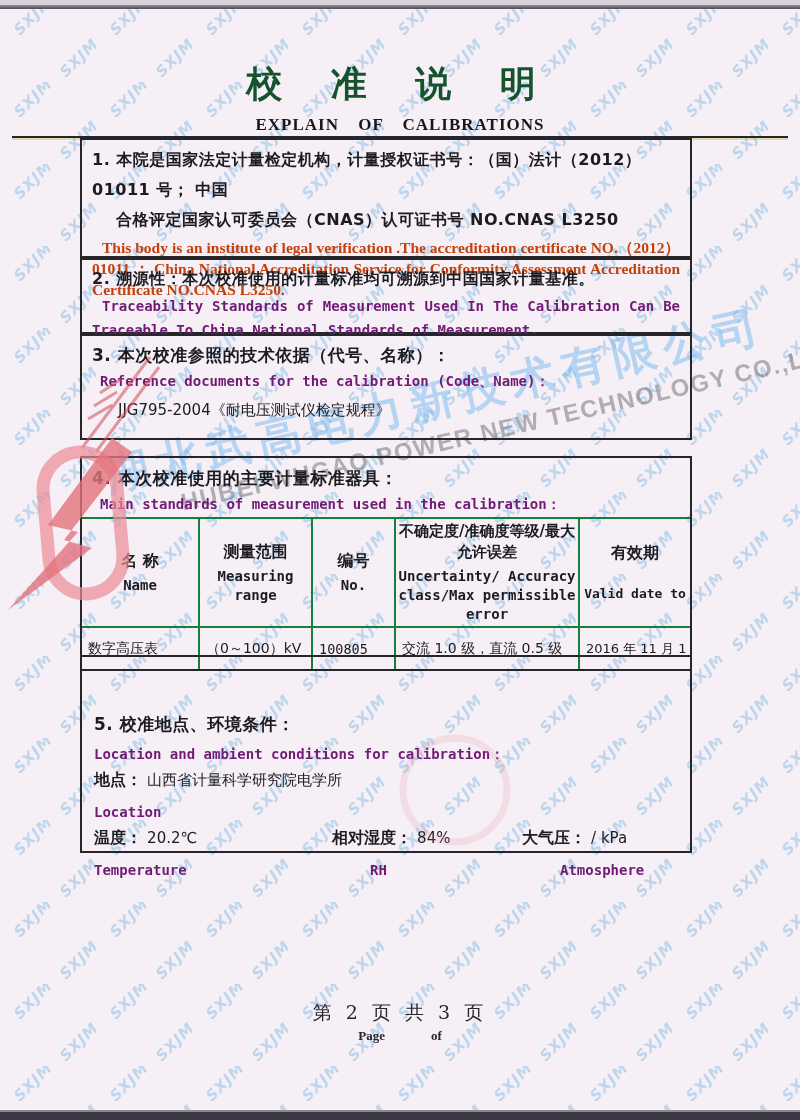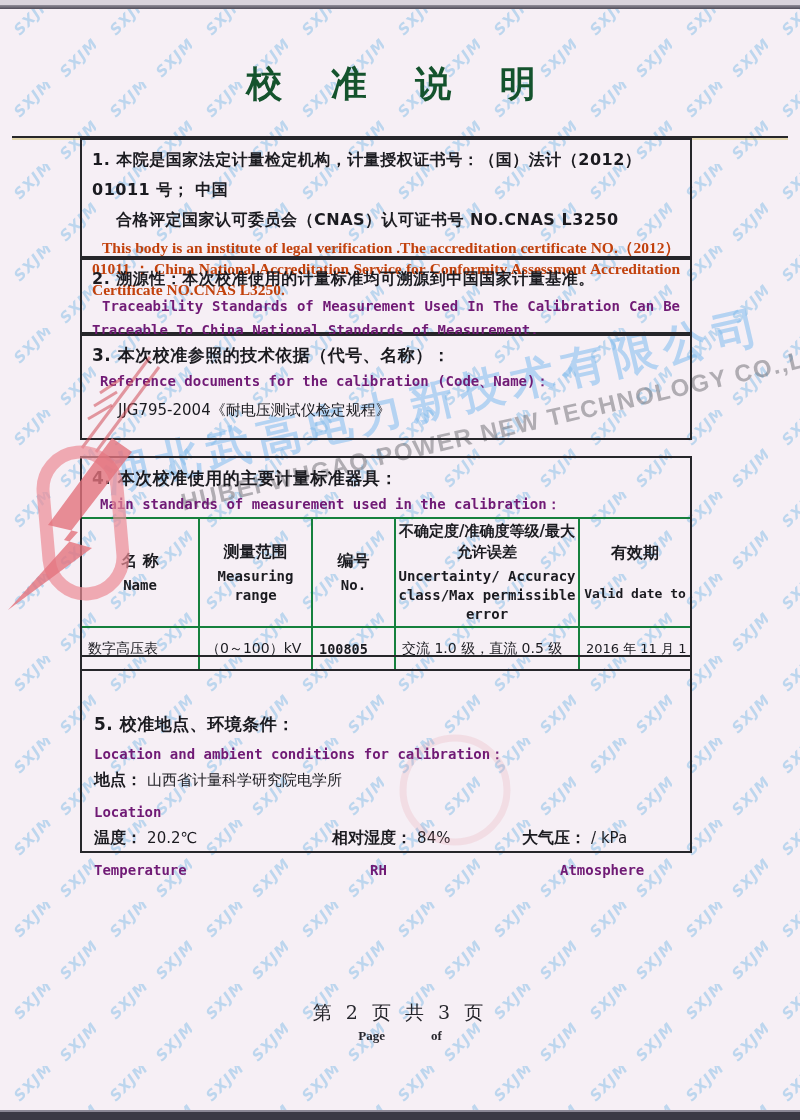--- a/index.html
+++ b/index.html
@@ -69,21 +69,21 @@
   .stdtable th{height:109px;text-align:center;vertical-align:middle;padding:2px;}
   .stdtable td{height:42px;vertical-align:middle;padding:2px 6px;}
   .stdtable .c-first{border-left:none;}
   .stdtable .c-last{border-right:none;}
   .stdtable tr:last-child td{border-bottom:none;}
   .h-zh{font-size:16px;font-weight:700;line-height:22px;}
   .h-zh-sm{font-size:15px;font-weight:700;line-height:21px;}
   .h-en{font-family:"DejaVu Sans Mono",monospace;font-size:14px;font-weight:600;line-height:19px;margin-top:4px;}
   .h-en-sm{font-family:"DejaVu Sans Mono",monospace;font-size:13px;font-weight:600;line-height:19px;margin-top:20px;white-space:nowrap;}
   .cell-zh{font-size:14px;white-space:nowrap;}
-  .cell-mono{font-family:"DejaVu Sans Mono",monospace;font-size:13.5px;font-weight:700;white-space:nowrap;margin-left:24px;}
+  .cell-mono{font-family:"DejaVu Sans Mono",monospace;font-size:13.5px;font-weight:400;white-space:nowrap;margin-left:24px;}
   .cell-date{font-size:13px;white-space:nowrap;}
 
   
   #sec5 .l{position:absolute;left:12px;right:10px;margin-top:45px;}
   .lbl-zh{font-weight:700;font-size:16px;}
   .val-zh{font-size:15px;}
 
   
   .footer{position:absolute;top:1000px;left:0;width:100%;text-align:center;z-index:2;}
   .footer-zh{font-family:"DejaVu Serif",serif;font-size:19px;letter-spacing:4px;color:#26262c;}
@@ -123,20 +123,21 @@
     <circle cx="455" cy="790" r="52" fill="none" stroke="rgba(225,130,140,0.16)" stroke-width="7"></circle>
   </svg>
 
   <div class="band-top-light"></div>
   <div class="band-top-dark"></div>
   <div class="band-bottom-light"></div>
   <div class="band-bottom-dark"></div>
 
   <div class="title-wrap">
     <div class="title-zh">校 准 说 明</div>
+    <div class="title-en">EXPLAIN  OF  CALIBRATIONS</div>
   </div>
   <div class="title-rule"></div>
 
   <div class="sec" id="sec1">
     <div class="zh-b">1.  本院是国家法定计量检定机构，计量授权证书号：（国）法计（2012）01011 号；  中国</div>
     <div class="zh-b pad-l24">合格评定国家认可委员会（CNAS）认可证书号 NO.CNAS L3250</div>
     <div class="en-serif indent1 mt2">This body is an institute of legal verification .The accreditation   certificate NO.（2012） 01011 ； China  National  Accreditation  Service  for  Conformity  Assessment Accreditation   Certificate   NO.CNAS   L3250.</div>
   </div>
 
   <div class="sec" id="sec2">

